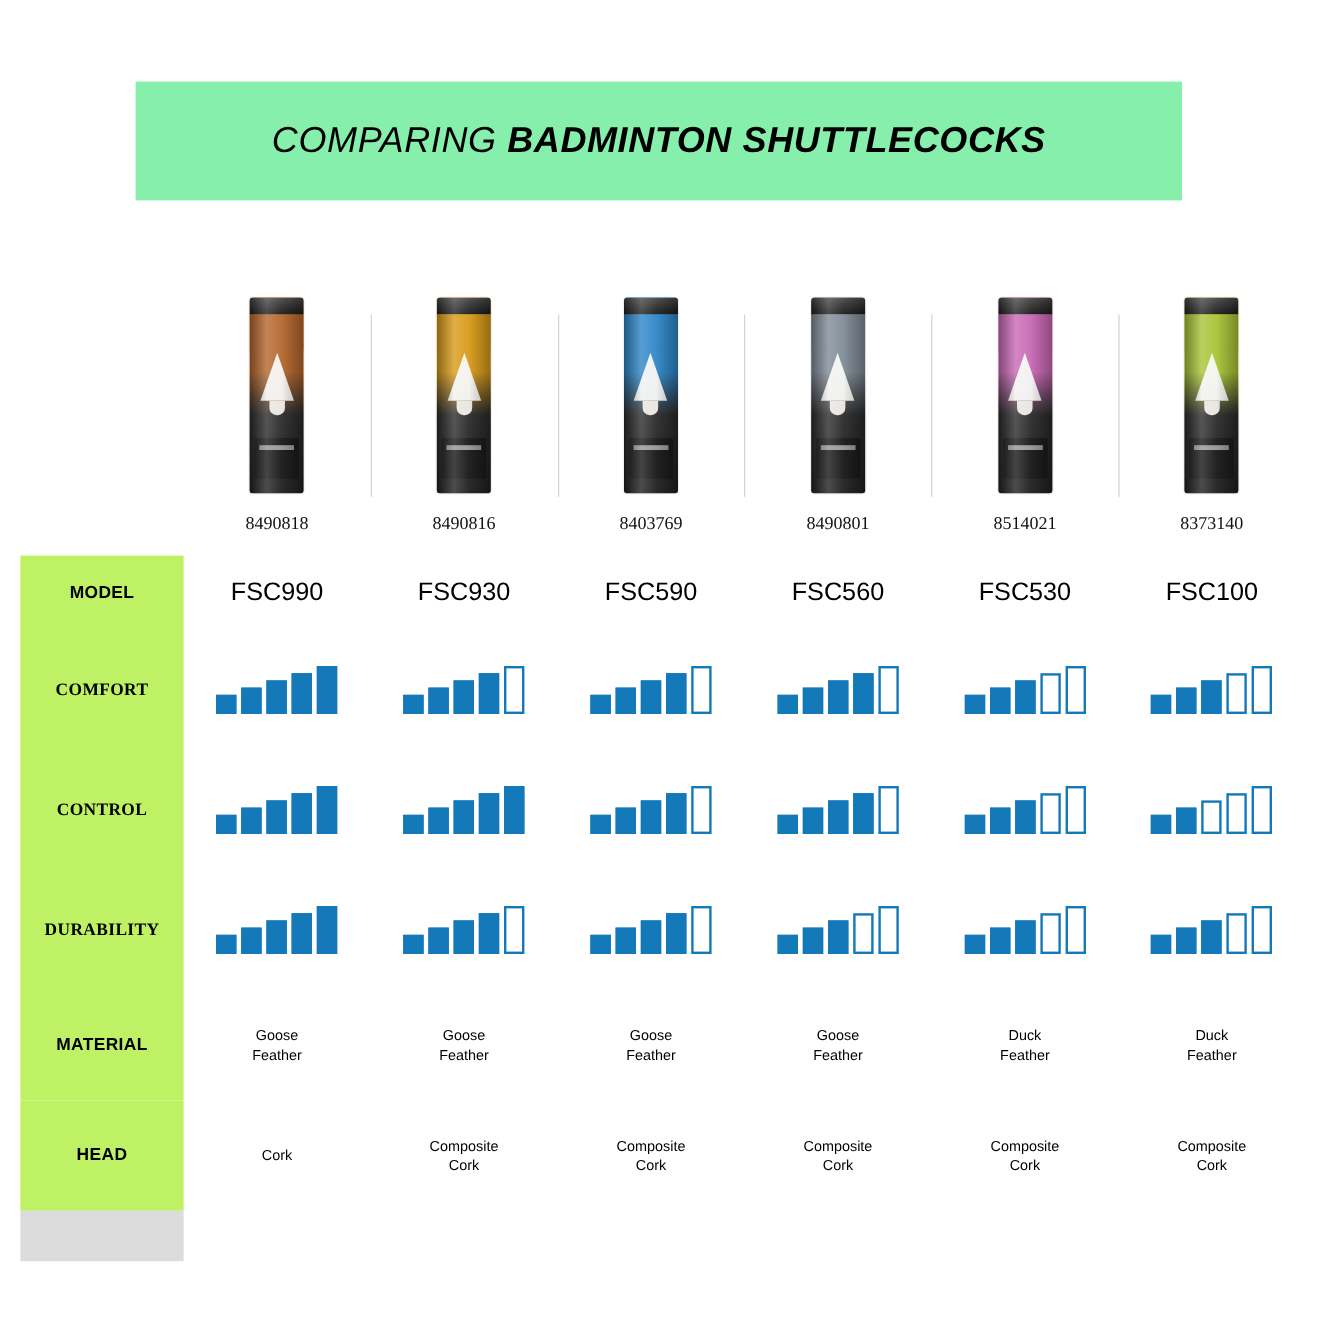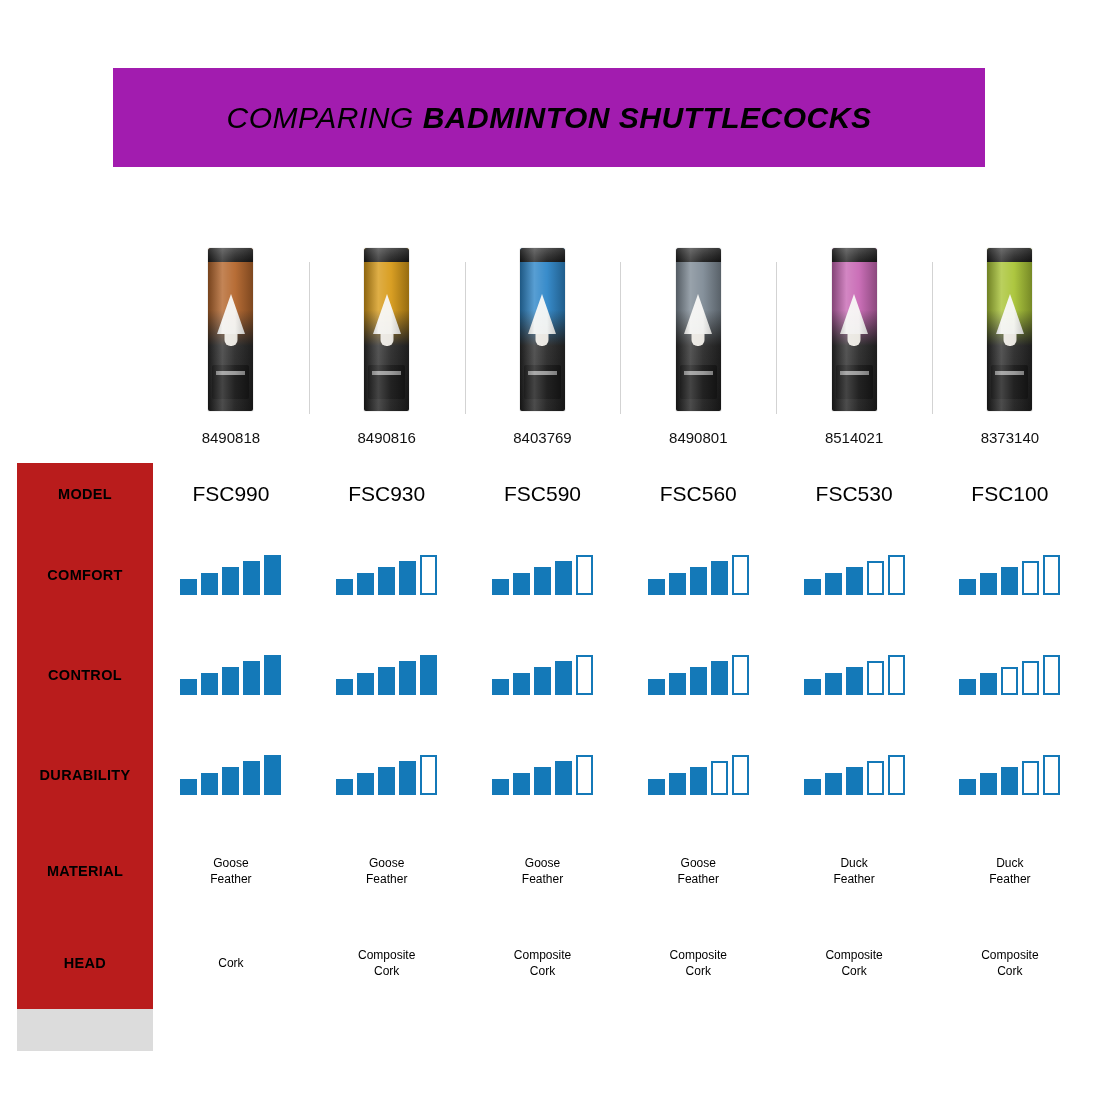--- a/index.html
+++ b/index.html
@@ -16,21 +16,21 @@
     overflow: hidden;
   }
 
   
   .title-banner {
     position: absolute;
     left: 113px;
     top: 68px;
     width: 872px;
     height: 99px;
-    background: #a21caf;
+    background: #86efac;
     display: flex;
     align-items: center;
     justify-content: center;
   }
   .title-text {
     font-size: 30px;
     letter-spacing: 0.5px;
     font-style: italic;
     font-weight: 500;
     white-space: nowrap;
@@ -39,20 +39,21 @@
     font-weight: bold;
   }
 
   
   .products {
     position: absolute;
     left: 153px;
     top: 248px;
     width: 935px;
     display: flex;
+    font-family: Liberation Serif, serif;
   }
   .product-cell {
     width: 155.8px;
     display: flex;
     flex-direction: column;
     align-items: center;
     position: relative;
   }
   .product-cell + .product-cell::before {
     content: "";
@@ -146,21 +147,21 @@
     top: 463px;
     width: 1071px;
   }
   .row {
     display: flex;
     align-items: stretch;
   }
   .row-label {
     width: 136px;
     min-width: 136px;
-    background: #b91c1c;
+    background: #bef264;
     display: flex;
     align-items: center;
     justify-content: center;
     font-size: 14.5px;
     font-weight: bold;
     letter-spacing: 0.3px;
   }
   .row-cells {
     display: flex;
     flex: 1;
@@ -169,21 +170,21 @@
     width: 155.8px;
     display: flex;
     align-items: center;
     justify-content: center;
     text-align: center;
     font-size: 12px;
     line-height: 1.35;
   }
   .row-model .row-cells .cell { font-size: 21px; }
   .row-model { height: 62px; }
-  .row-rating { height: 100px; }
+  .row-rating { height: 100px; font-family: Liberation Serif, serif; }
   .row-material { height: 92px; }
   .row-head { height: 92px; }
   .row-spacer { height: 42px; }
   .row-spacer .row-label { background: #dcdcdc; }
   .row-spacer .row-cells { background: transparent; }
 
   
   .bars {
     display: flex;
     align-items: flex-end;

